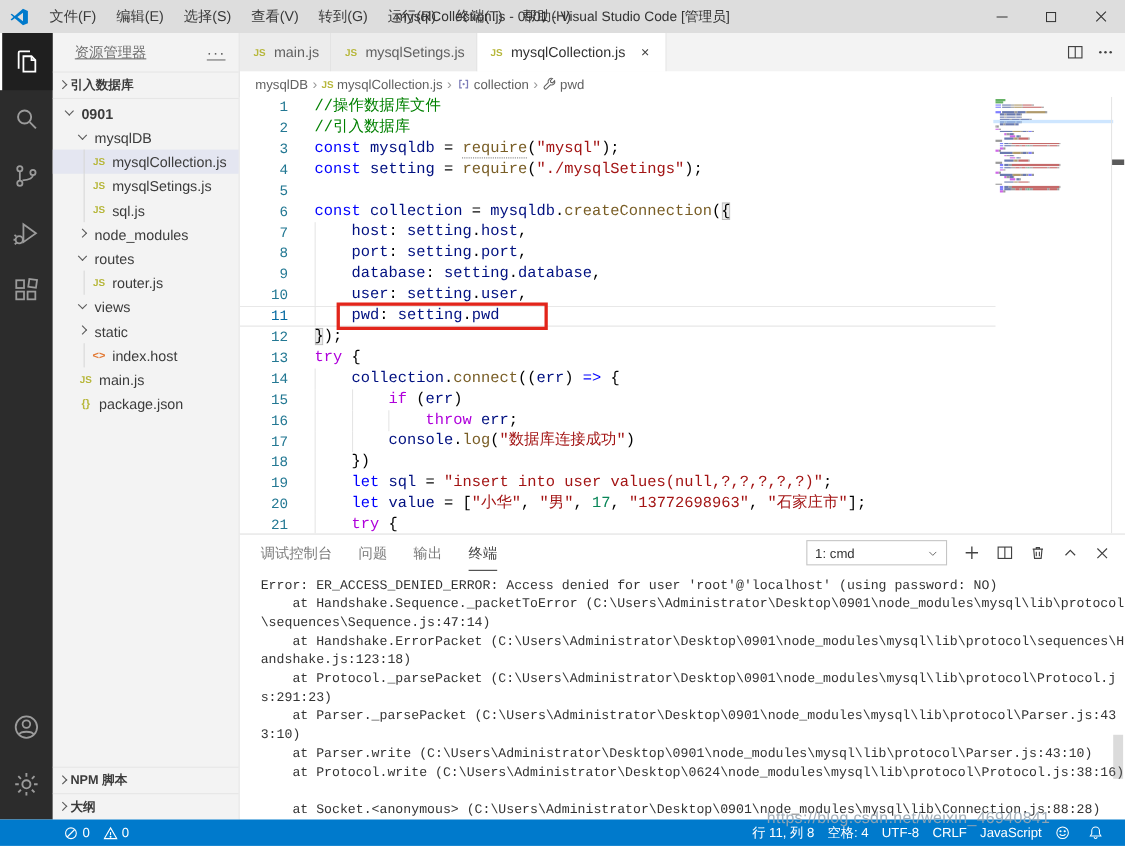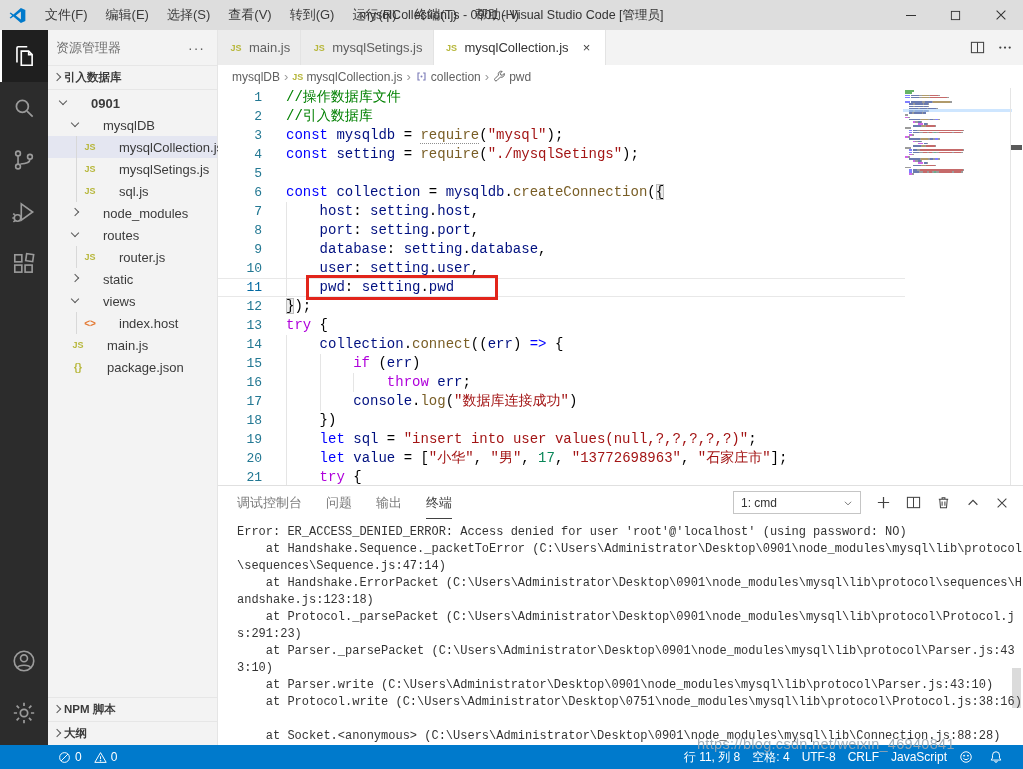--- a/index.html
+++ b/index.html
@@ -20,26 +20,26 @@
   
   .activitybar { width:48px; background:#2C2C2C; flex:none; display:flex; flex-direction:column; }
   .act-item { width:48px; height:52px; display:flex; align-items:center; justify-content:center; color:#9B9B9B; position:relative; }
   .act-item svg { width:26px; height:26px; }
   .act-item.active { color:#FFFFFF; background:#1F1F1F; }
   .act-item.active::before { content:''; position:absolute; left:0; top:0; bottom:0; width:2px; background:#fff; }
   .act-bottom { margin-top:auto; margin-bottom:6px; }
 
   
   .sidebar { width:170px; background:#F3F3F3; flex:none; position:relative; font-size:13px; color:#3B3B3B; border-right:1px solid #E5E5E5; }
-  .sb-header { height:35px; display:flex; align-items:center; padding:0 12px 0 8px; font-size:13px; color:#6F6F6F; }
+  .sb-header { height:35px; display:flex; align-items:center; padding:0 12px 0 20px; font-size:13px; color:#6F6F6F;text-decoration:underline; }
   .sb-header .more { margin-left:auto; color:#616161; letter-spacing:1px; font-size:14px; }
   .sb-section { height:24px; display:flex; align-items:center; font-weight:bold; font-size:11.5px; padding-left:4px; border-top:1px solid #E6E6E6; }
   .tree-row { height:22px; display:flex; align-items:center; white-space:nowrap; position:relative; }
   .tree-row.selected { background:#E4E6F1; }
-  .tree-row .lbl { margin-left:21px; }
+  .tree-row .lbl { margin-left:4px; }
   .tree-row.bold .lbl { font-weight:bold; }
   .chev { width:10px; height:10px; flex:none; position:relative; margin-right:2px; }
   .chev::before { content:''; position:absolute; width:5px; height:5px; border-right:1px solid #5A5A5A; border-bottom:1px solid #5A5A5A; left:2px; top:1px; transform:rotate(-45deg); }
   .chev.open::before { transform:rotate(45deg); left:2px; top:0; }
   .fi { width:16px; flex:none; text-align:center; font-weight:bold; }
   .fi-js { color:#B7B73B; font-size:9px; }
   .fi-html { color:#E37933; font-size:10px; }
   .fi-json { color:#B7B73B; font-size:10px; }
   .guide2::before { content:''; position:absolute; left:28px; top:0; height:100%; width:1px; background:#D8D8D8; }
   .sb-bottom { position:absolute; left:0; right:0; bottom:0; }
@@ -231,26 +231,26 @@
           </div>
           <div class="tree-row" style="padding-left: 22px;">
             <span class="chev open"></span>
             <span class="lbl">routes</span>
           </div>
           <div class="tree-row guide2" style="padding-left: 34px;">
             <span class="fi fi-js">JS</span>
             <span class="lbl">router.js</span>
           </div>
           <div class="tree-row" style="padding-left: 22px;">
+            <span class="chev open"></span>
+            <span class="lbl">views</span>
+          </div>
+          <div class="tree-row" style="padding-left: 22px;">
             <span class="chev"></span>
             <span class="lbl">static</span>
-          </div>
-          <div class="tree-row" style="padding-left: 22px;">
-            <span class="chev open"></span>
-            <span class="lbl">views</span>
           </div>
           <div class="tree-row guide2" style="padding-left: 34px;">
             <span class="fi fi-html">&lt;&gt;</span>
             <span class="lbl">index.host</span>
           </div>
           <div class="tree-row" style="padding-left: 22px;">
             <span class="fi fi-js">JS</span>
             <span class="lbl">main.js</span>
           </div>
           <div class="tree-row" style="padding-left: 22px;">
@@ -775,21 +775,21 @@
               </span>
             </div>
         </div>
         <div class="terminal" id="terminal">
             <div class="term-line">Error: ER_ACCESS_DENIED_ERROR: Access denied for user 'root'@'localhost' (using password: NO)</div>
             <div class="term-line">    at Handshake.Sequence._packetToError (C:\Users\Administrator\Desktop\0901\node_modules\mysql\lib\protocol\sequences\Sequence.js:47:14)</div>
             <div class="term-line">    at Handshake.ErrorPacket (C:\Users\Administrator\Desktop\0901\node_modules\mysql\lib\protocol\sequences\Handshake.js:123:18)</div>
             <div class="term-line">    at Protocol._parsePacket (C:\Users\Administrator\Desktop\0901\node_modules\mysql\lib\protocol\Protocol.js:291:23)</div>
             <div class="term-line">    at Parser._parsePacket (C:\Users\Administrator\Desktop\0901\node_modules\mysql\lib\protocol\Parser.js:433:10)</div>
             <div class="term-line">    at Parser.write (C:\Users\Administrator\Desktop\0901\node_modules\mysql\lib\protocol\Parser.js:43:10)</div>
-            <div class="term-line">    at Protocol.write (C:\Users\Administrator\Desktop\0751\node_modules\mysql\lib\protocol\Protocol.js:38:16)</div>
+            <div class="term-line">    at Protocol.write (C:\Users\Administrator\Desktop\0624\node_modules\mysql\lib\protocol\Protocol.js:38:16)</div>
             <div class="term-line">&nbsp;</div>
             <div class="term-line">    at Socket.&lt;anonymous&gt; (C:\Users\Administrator\Desktop\0901\node_modules\mysql\lib\Connection.js:88:28)</div>
           </div>
         <div class="term-scroll"></div>
       </div>
     </div>
   </div>
 
   <div class="statusbar">
     <div id="status-left" style="display:flex">

